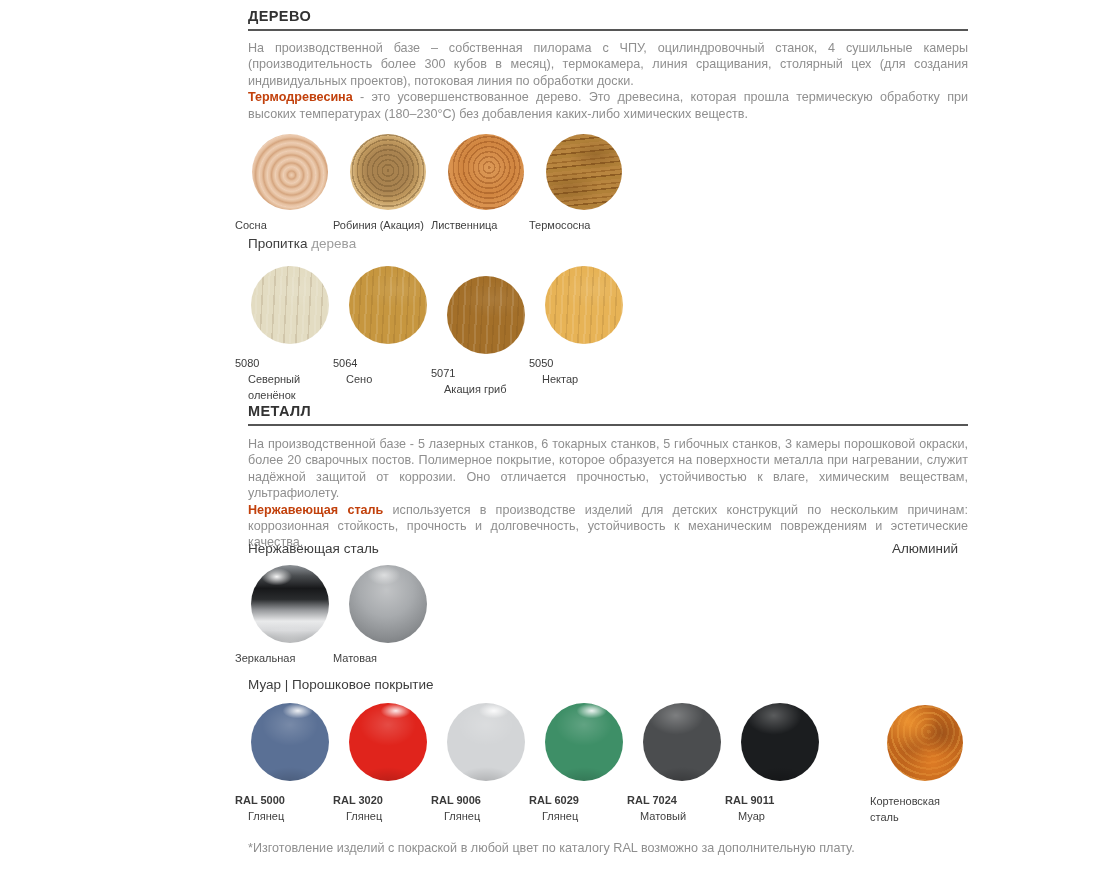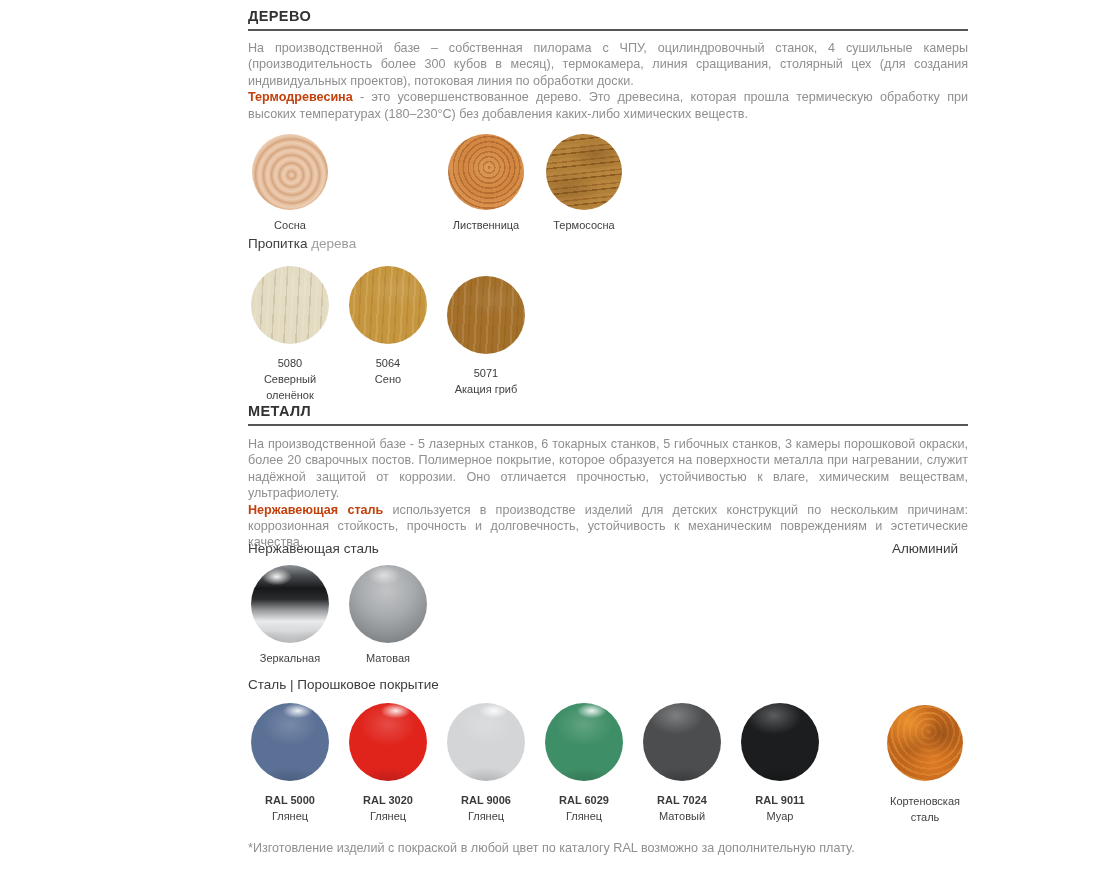--- a/index.html
+++ b/index.html
@@ -6,21 +6,21 @@
   .page{position:relative;width:971px;height:879px;background:#ffffff;overflow:hidden;
         font-family:"Liberation Sans","DejaVu Sans",sans-serif;}
   .abs{position:absolute;}
   .sec-title{font-size:14.5px;font-weight:bold;color:#323232;letter-spacing:.4px;}
   .rule{height:2px;background:#565656;width:720px;}
   .body-text{width:720px;font-size:12.6px;line-height:16.4px;color:#8f8f8f;text-align:justify;}
   .body-text p{margin:0;}
   .lead{font-weight:bold;color:#c2410c;}
   .sub-title{font-size:13.5px;color:#3d3d3d;}
   .sub-title .tail{color:#9d9d9d;}
-  .cell{position:absolute;width:110px;text-align:center;}
+  .cell{position:absolute;width:110px;}
   .circle{border-radius:50%;margin:0 auto;}
   .d76{width:76px;height:76px;}
   .d78{width:78px;height:78px;}
   .lbl{margin-top:9px;font-size:11px;color:#3f3f3f;white-space:nowrap;}
   .code{margin-top:13px;font-size:11px;color:#3a3a3a;line-height:13px;}
   .code.bold{font-weight:bold;}
   .name{width:84px;margin:1px auto 0;font-size:11px;color:#3f3f3f;line-height:16px;}
   .footnote{font-size:12.6px;color:#8f8f8f;}
 
   
@@ -82,20 +82,24 @@
 
   <div class="abs body-text" style="left:248px;top:40px;">
     <p><span>На производственной базе – собственная пилорама с ЧПУ, оцилиндровочный станок, 4 сушильные камеры (производительность более 300 кубов в месяц), термокамера, линия сращивания, столярный цех (для создания индивидуальных проектов), потоковая линия по обработки доски.</span></p>
     <p><span class="lead">Термодревесина</span><span> - это усовершенствованное дерево. Это древесина, которая прошла термическую обработку при высоких температурах (180–230°С) без добавления каких-либо химических веществ.</span></p>
   </div>
 
   <div class="cell" style="left:235px;top:134px;">
     <div class="circle d76 wood-sosna"></div>
     <div class="lbl">Сосна</div>
   </div>
+  <div class="cell" style="left:333px;top:134px;">
+    <div class="circle d76 wood-robinia"></div>
+    <div class="lbl">Робиния (Акация)</div>
+  </div>
   <div class="cell" style="left:431px;top:134px;">
     <div class="circle d76 wood-larch"></div>
     <div class="lbl">Лиственница</div>
   </div>
   <div class="cell" style="left:529px;top:134px;">
     <div class="circle d76 wood-thermo"></div>
     <div class="lbl">Термососна</div>
   </div>
 
   <div class="abs sub-title" style="left:248px;top:236px;">
@@ -110,20 +114,25 @@
   <div class="cell" style="left:333px;top:266px;">
     <div class="circle d78 grain" style="--c: #c6963f;"></div>
     <div class="code">5064</div>
     <div class="name">Сено</div>
   </div>
   <div class="cell" style="left:431px;top:276px;">
     <div class="circle d78 grain" style="--c: #a36f29;"></div>
     <div class="code">5071</div>
     <div class="name">Акация гриб</div>
   </div>
+  <div class="cell" style="left:529px;top:266px;">
+    <div class="circle d78 grain" style="--c: #e7b356;"></div>
+    <div class="code">5050</div>
+    <div class="name">Нектар</div>
+  </div>
 
   <div class="abs sec-title" style="left:248px;top:403px;">МЕТАЛЛ</div>
   <div class="abs rule" style="left:248px;top:424px;"></div>
 
   <div class="abs body-text" style="left:248px;top:436px;">
     <p><span>На производственной базе - 5 лазерных станков, 6 токарных станков, 5 гибочных станков, 3 камеры порошковой окраски, более 20 сварочных постов. Полимерное покрытие, которое образуется на поверхности металла при нагревании, служит надёжной защитой от коррозии. Оно отличается прочностью, устойчивостью к влаге, химическим веществам, ультрафиолету.</span></p>
     <p><span class="lead">Нержавеющая сталь</span><span> используется в производстве изделий для детских конструкций по нескольким причинам: коррозионная стойкость, прочность и долговечность, устойчивость к механическим повреждениям и эстетические качества.</span></p>
   </div>
 
   <div class="abs sub-title" style="left:248px;top:541px;">Нержавеющая сталь</div>
@@ -131,21 +140,21 @@
 
   <div class="cell" style="left:235px;top:565px;">
     <div class="circle d78 sphere-chrome"></div>
     <div class="lbl">Зеркальная</div>
   </div>
   <div class="cell" style="left:333px;top:565px;">
     <div class="circle d78 sphere-steel"></div>
     <div class="lbl">Матовая</div>
   </div>
 
-  <div class="abs sub-title" style="left:248px;top:677px;">Сталь | Порошковое покрытие</div>
+  <div class="abs sub-title" style="left:248px;top:677px;">Муар | Порошковое покрытие</div>
 
   <div class="cell" style="left:235px;top:703px;">
     <div class="circle d78 sphere-gloss" style="--c: #5a7095;"></div>
     <div class="code bold">RAL 5000</div>
     <div class="name">Глянец</div>
   </div>
   <div class="cell" style="left:333px;top:703px;">
     <div class="circle d78 sphere-gloss" style="--c: #e0241c;"></div>
     <div class="code bold">RAL 3020</div>
     <div class="name">Глянец</div>

